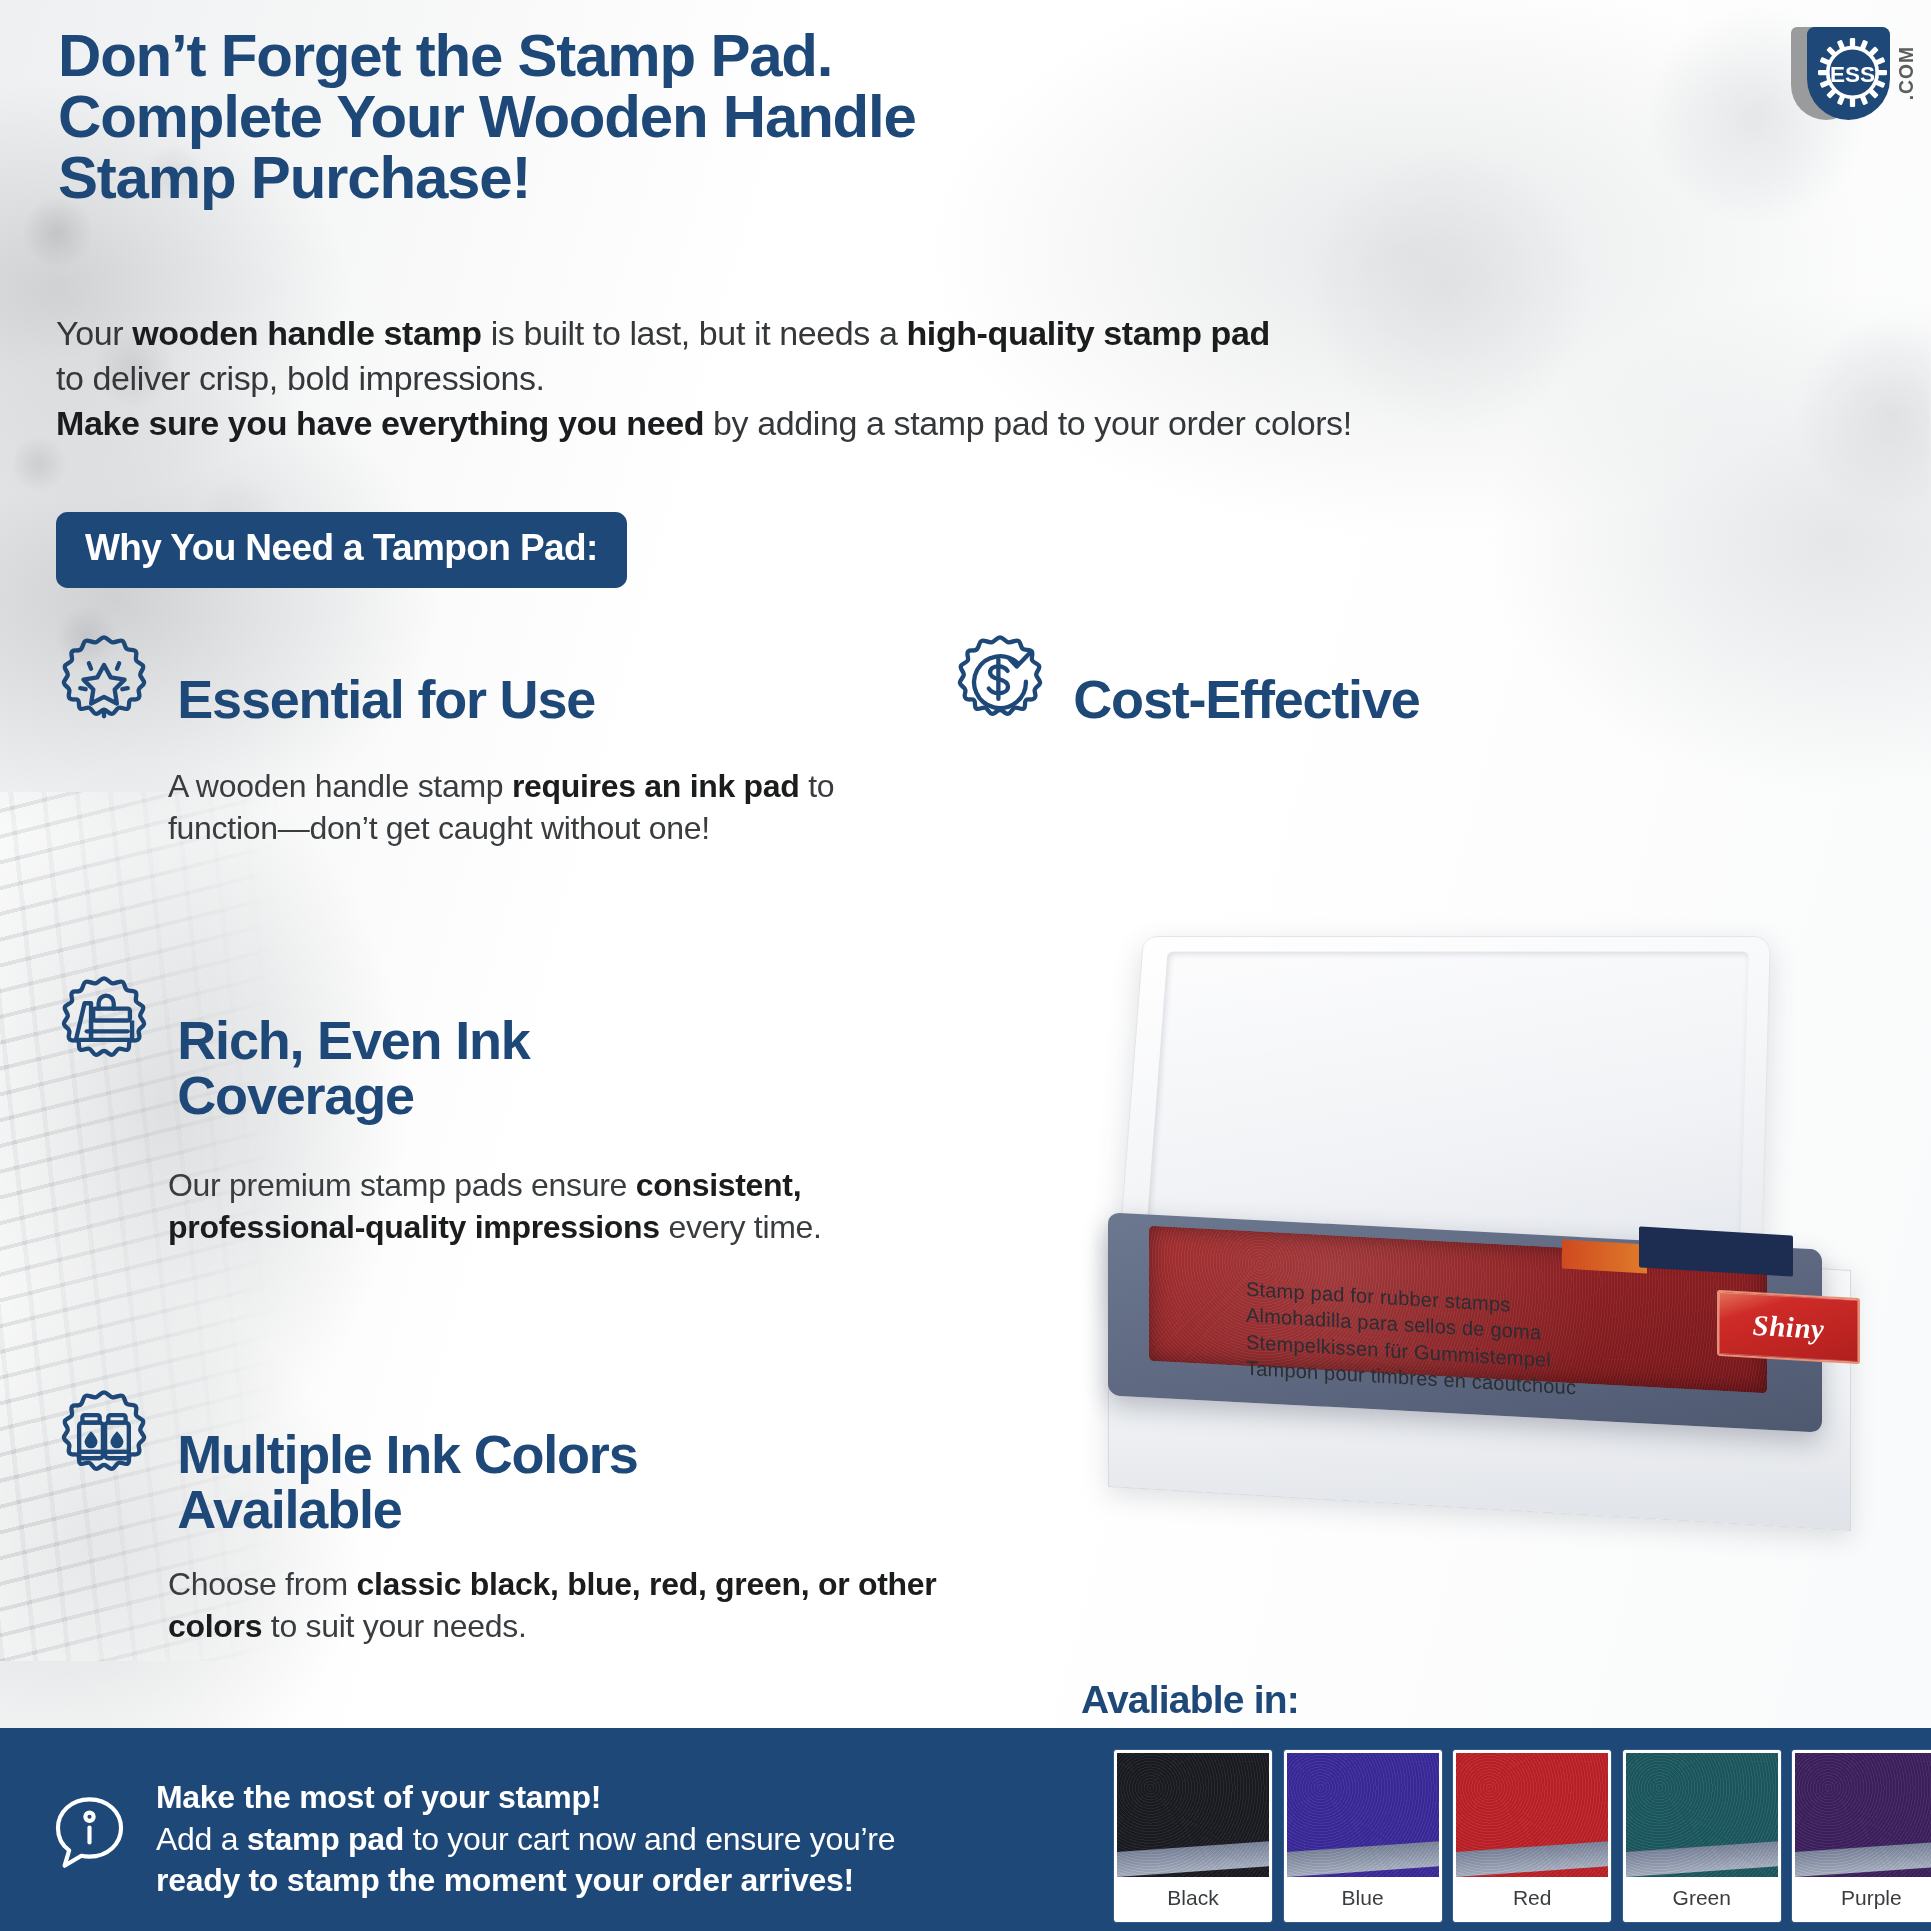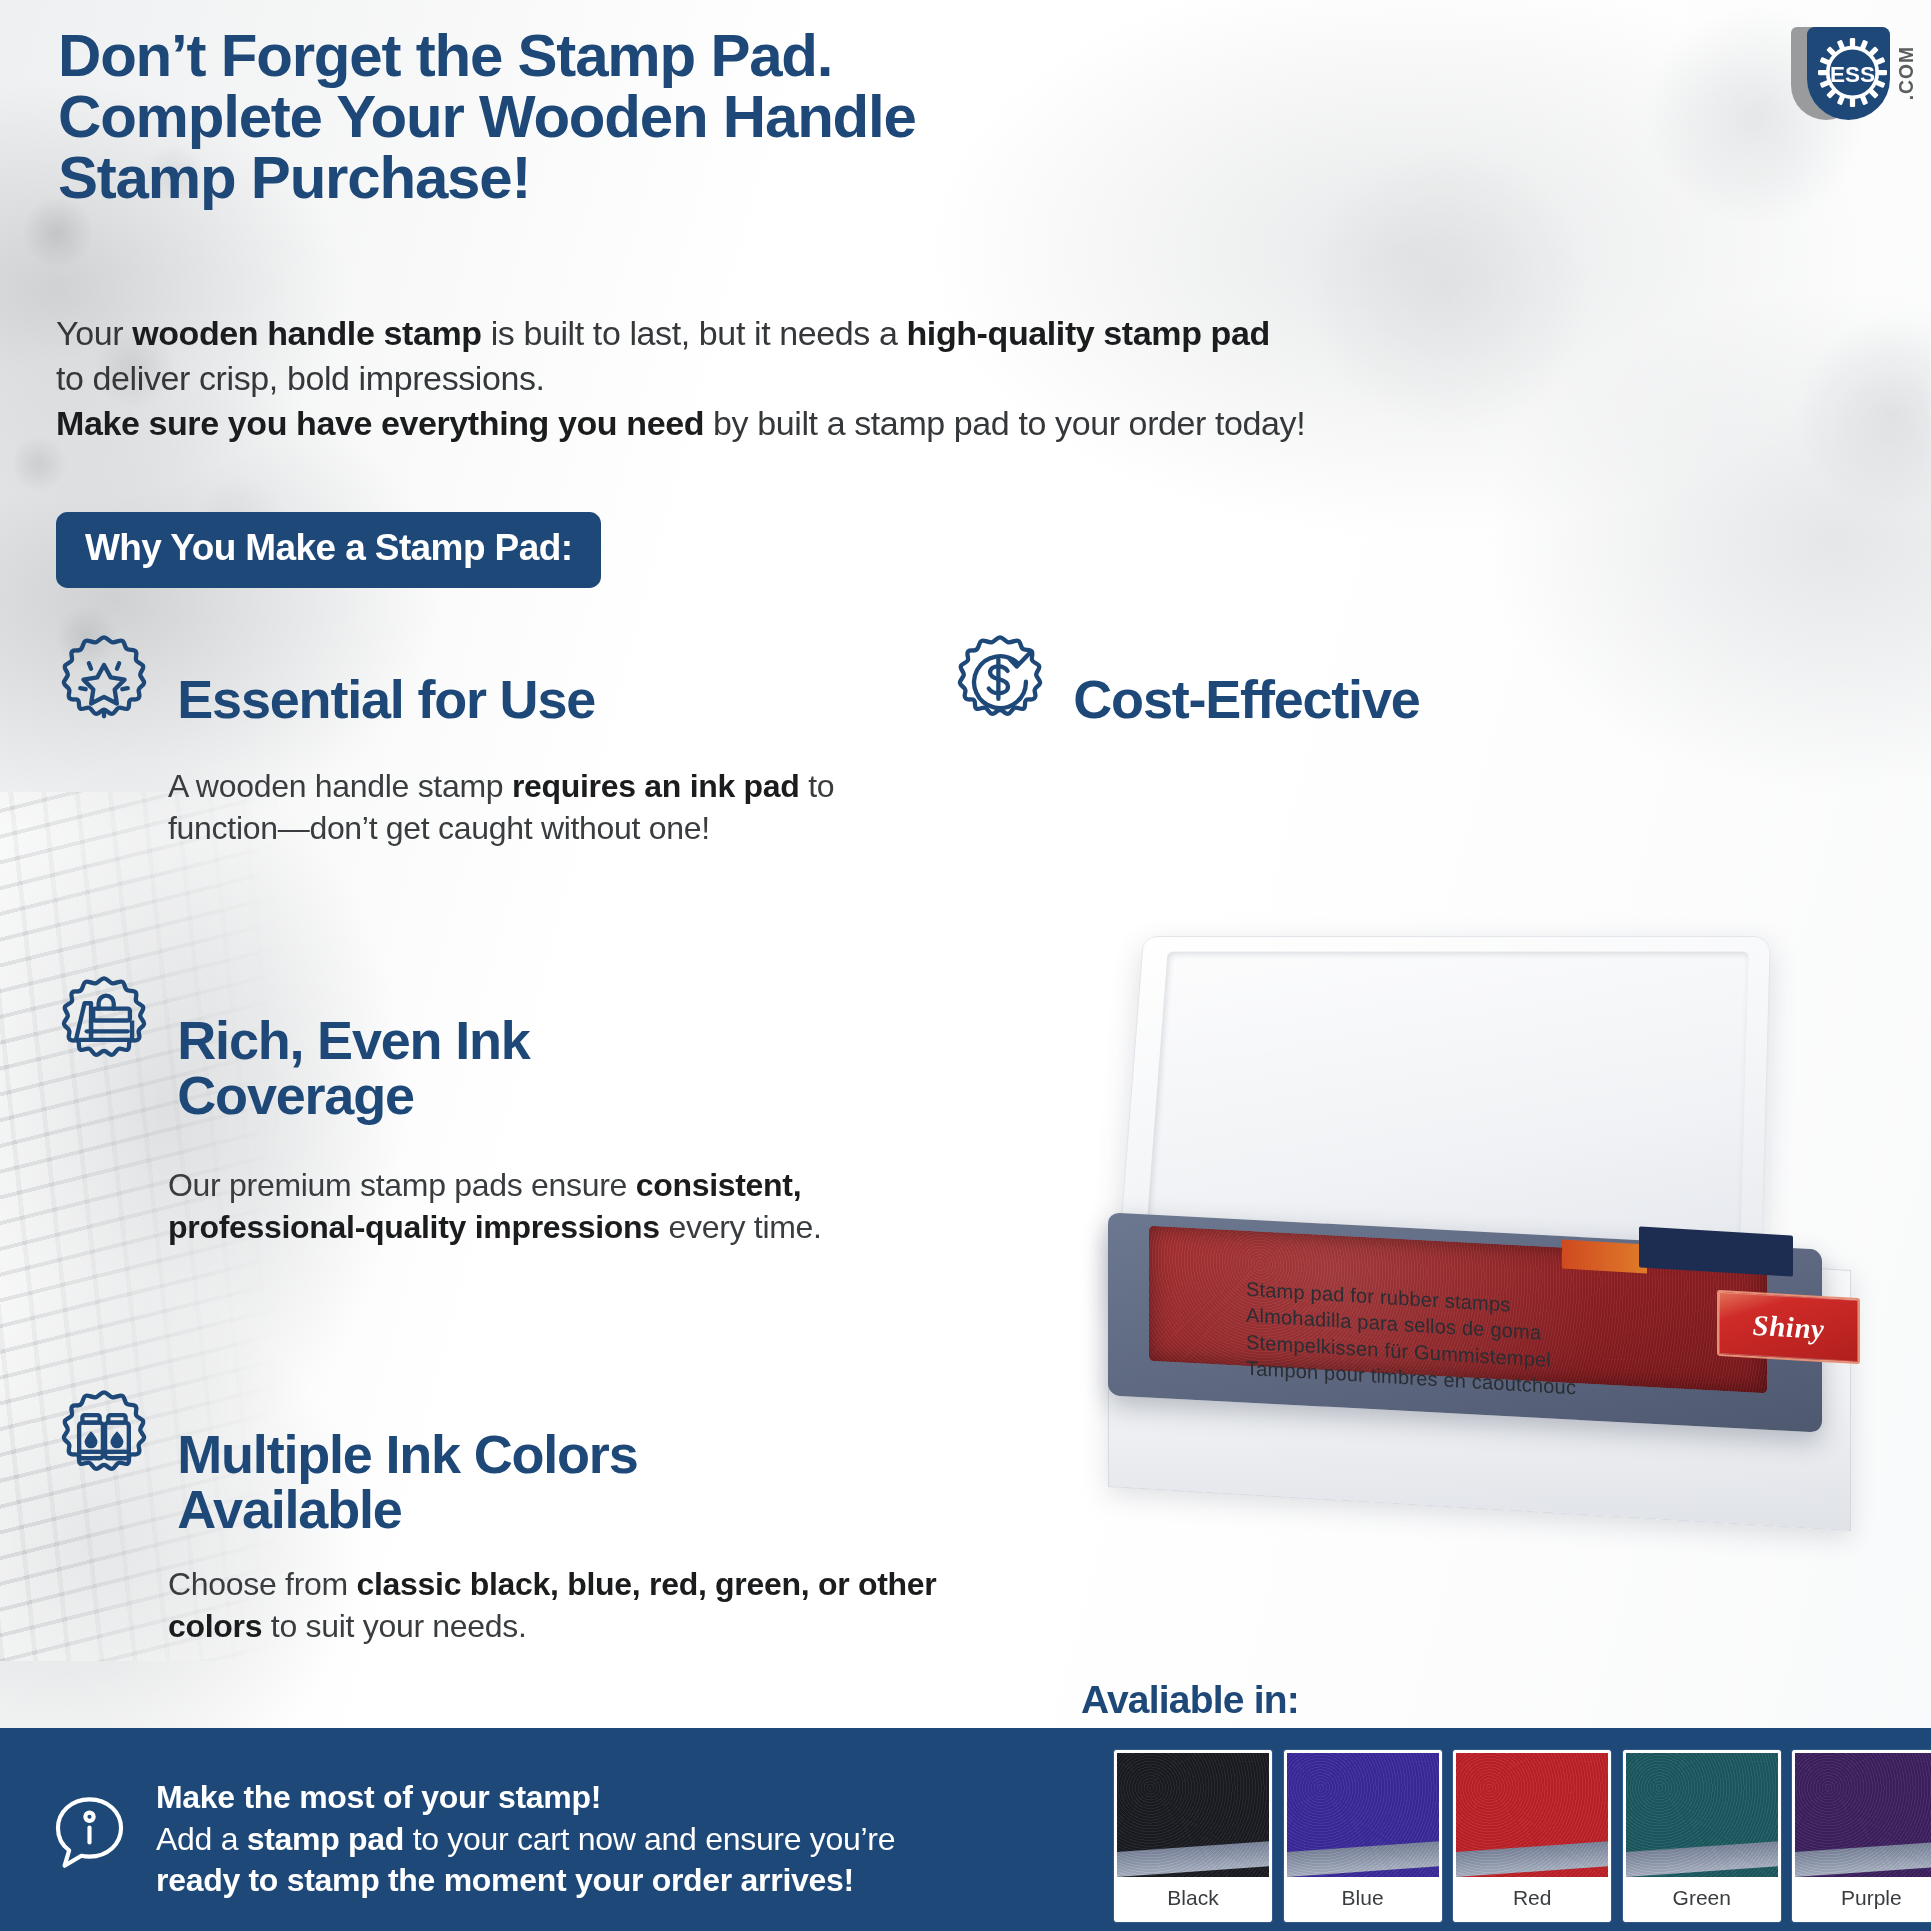--- a/index.html
+++ b/index.html
@@ -289,25 +289,25 @@
     </div>
     <div class="logo-dotcom">.COM</div>
   </div>
 
   <div class="intro">
     <div>
       <span>Your </span><b>wooden handle stamp</b><span> is built to last, but it needs a </span><b>high-quality stamp pad</b>
     </div>
     <div>to deliver crisp, bold impressions.</div>
     <div>
-      <b>Make sure you have everything you need</b><span> by built a stamp pad to your order today!</span>
-    </div>
-  </div>
-
-  <div class="banner">Why You Make a Stamp Pad:</div>
+      <b>Make sure you have everything you need</b><span> by adding a stamp pad to your order colors!</span>
+    </div>
+  </div>
+
+  <div class="banner">Why You Need a Tampon Pad:</div>
 
   <div class="feature" id="f-essential">
     <div class="head">
       <svg class="badge-icon" viewBox="0 0 100 100">
         <path d="M50 5c3 0 5 4 8 4.5s6.5-2.5 9-1.3 1.8 5.7 4 7.3 6.8.3 8.4 2.4-.8 6 .4 8.4 5.9 3 6.5 5.6-3 5-2.8 7.7 4 5 3.6 7.6-4.5 3.8-5 6.4 2.4 6-.5 8-5.8-.2-7.6 1.6.3 6.3-2.1 7.7-5.6-1.6-8.2-.8-3.6 5.5-6.4 5.7-4.4-3.6-7.3-3.6-4.5 3.8-7.3 3.6-3.8-4.9-6.4-5.7-5.8 2.2-8.2.8-.3-5.9-2.1-7.7-5 .4-7.6-1.6.1-5.4-.5-8-4.6-3.8-5-6.4 3.4-4.9 3.6-7.6-3.4-5.1-2.8-7.7 5.3-3.2 6.5-5.6-1.8-6.3.4-8.4 6.2.8 8.4-2.4 1.5-6.1 4-7.3 6 1.8 9 1.3S47 5 50 5z" fill="none" stroke="#1d4878" stroke-width="4"></path>
         <path d="M50 30.5l6.2 11.5 12.8 2.1-9.1 9.2 2 12.9L50 60.1l-11.9 6.1 2-12.9-9.1-9.2 12.8-2.1z" fill="none" stroke="#1d4878" stroke-width="4" stroke-linejoin="round"></path>
         <g stroke="#1d4878" stroke-width="4" stroke-linecap="round">
           <line x1="36" y1="29" x2="38" y2="34"></line>
           <line x1="64" y1="29" x2="62" y2="34"></line>
           <line x1="28" y1="52" x2="33" y2="53"></line>

